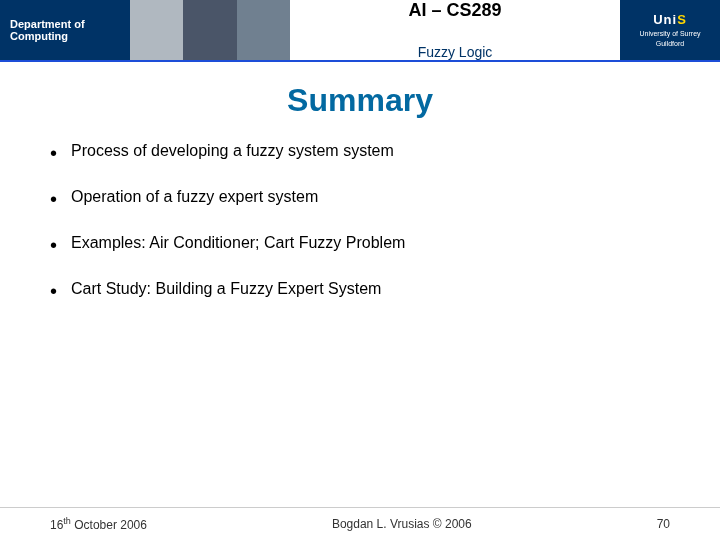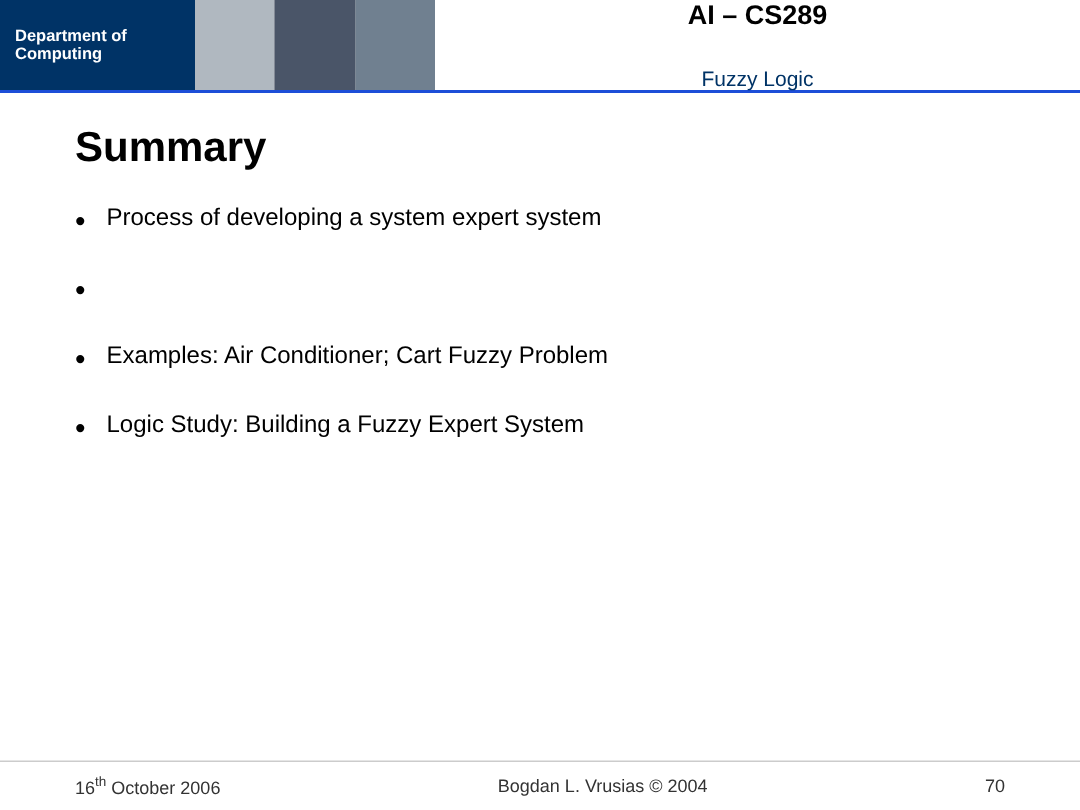--- a/index.html
+++ b/index.html
@@ -116,24 +116,24 @@
 
     
     .main-content {
       flex: 1;
       padding: 20px 50px 10px 50px;
       display: flex;
       flex-direction: column;
     }
 
     .page-title {
-      font-size: 28px;
-      font-weight: bold;
-      color: #000000;
-      text-align: left;
+      font-size: 32px;
+      font-weight: bold;
+      color: #0369a1;
+      text-align: center;
       margin-bottom: 20px;
     }
 
     .bullet-list {
       list-style: none;
       padding: 0;
       margin: 0;
     }
 
     .bullet-item {
@@ -184,45 +184,53 @@
       <div class="header-image-block">
         <div class="img-placeholder light"></div>
         <div class="img-placeholder dark"></div>
         <div class="img-placeholder mid"></div>
       </div>
     </div>
     <div class="header-center">
       <div class="header-title">AI – CS289</div>
       <div class="header-subtitle">Fuzzy Logic</div>
     </div>
+    <div class="header-right">
+      <div class="uni-logo">Uni<span>S</span></div>
+      <div class="uni-name">
+        <span>University of Surrey</span><br>
+        <span>Guildford</span>
+      </div>
+    </div>
   </div>
 
   <div class="main-content">
     <div class="page-title">Summary</div>
 
     <ul class="bullet-list">
     <li class="bullet-item">
           <span class="bullet-dot">•</span>
-          <span class="bullet-text">Process of developing a system expert system</span>
+          <span class="bullet-text">Process of developing a fuzzy system system</span>
         </li>
         <li class="bullet-item">
           <span class="bullet-dot">•</span>
+          <span class="bullet-text">Operation of a fuzzy expert system</span>
         </li>
         <li class="bullet-item">
           <span class="bullet-dot">•</span>
           <span class="bullet-text">Examples: Air Conditioner; Cart Fuzzy Problem</span>
         </li>
         <li class="bullet-item">
           <span class="bullet-dot">•</span>
-          <span class="bullet-text">Logic Study: Building a Fuzzy Expert System</span>
+          <span class="bullet-text">Cart Study: Building a Fuzzy Expert System</span>
         </li>
       </ul>
   </div>
 
   <div class="footer">
     <div class="footer-date">
       <span>16</span><sup>th</sup><span> October 2006</span>
     </div>
-    <div class="footer-author">Bogdan L. Vrusias © 2004</div>
+    <div class="footer-author">Bogdan L. Vrusias © 2006</div>
     <div class="footer-page">70</div>
   </div>
 
 </div>
 
 </body></html>

